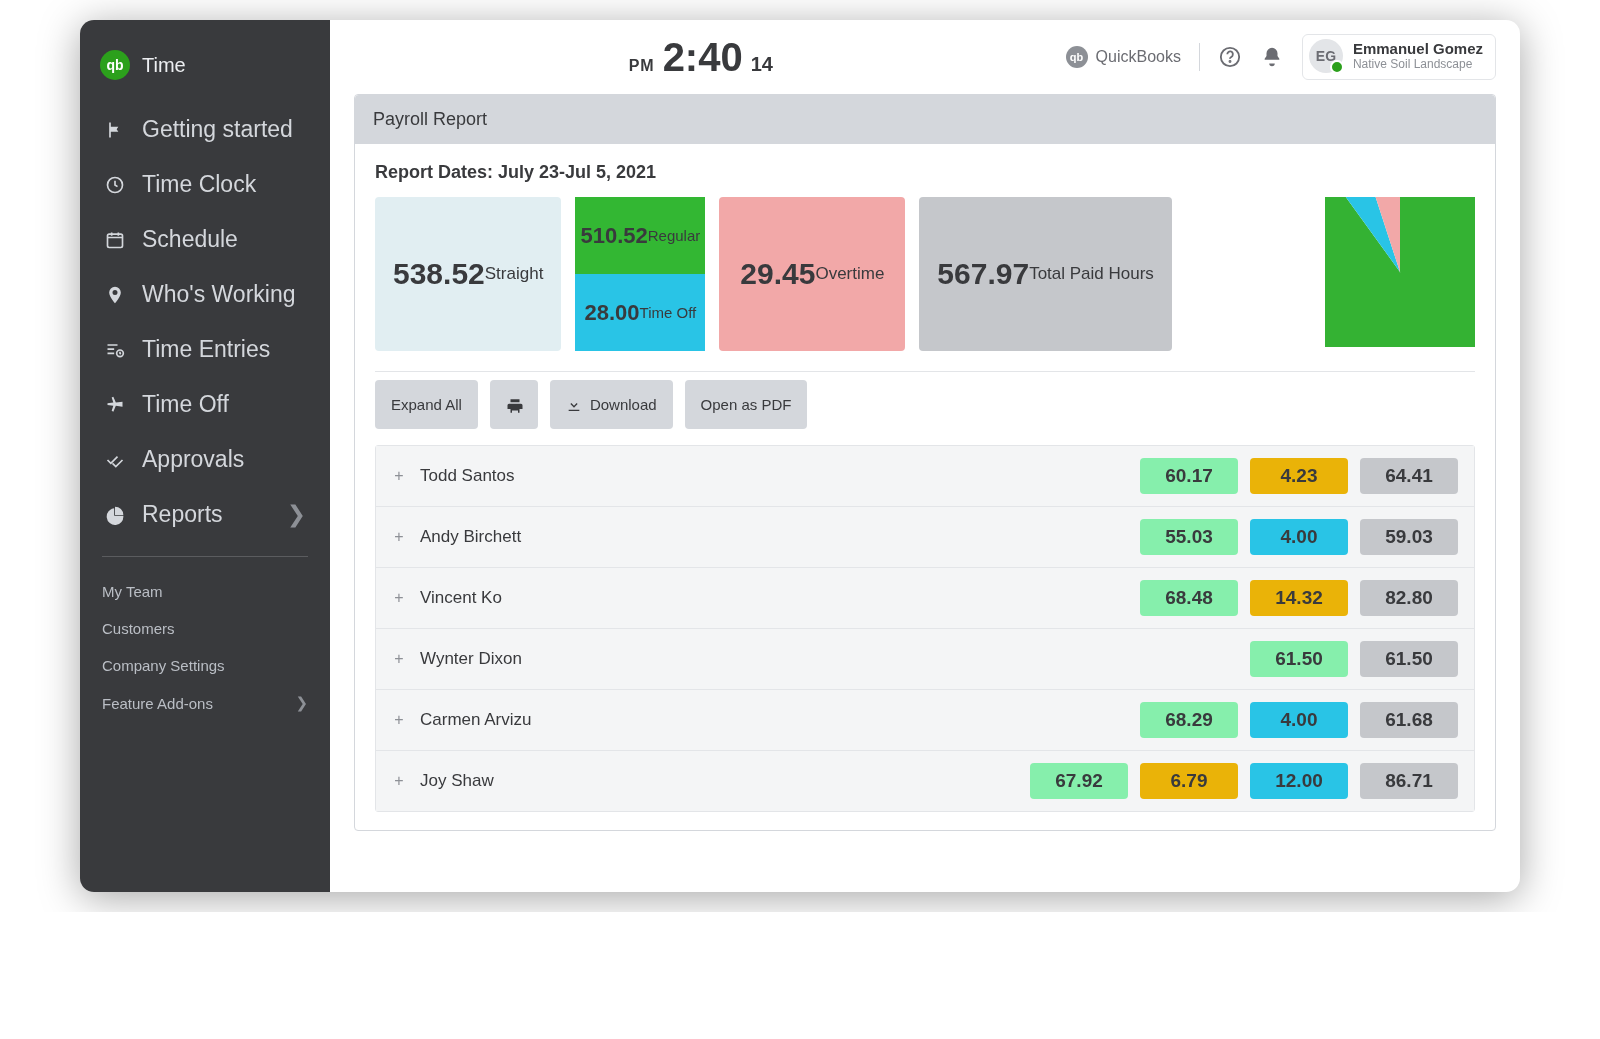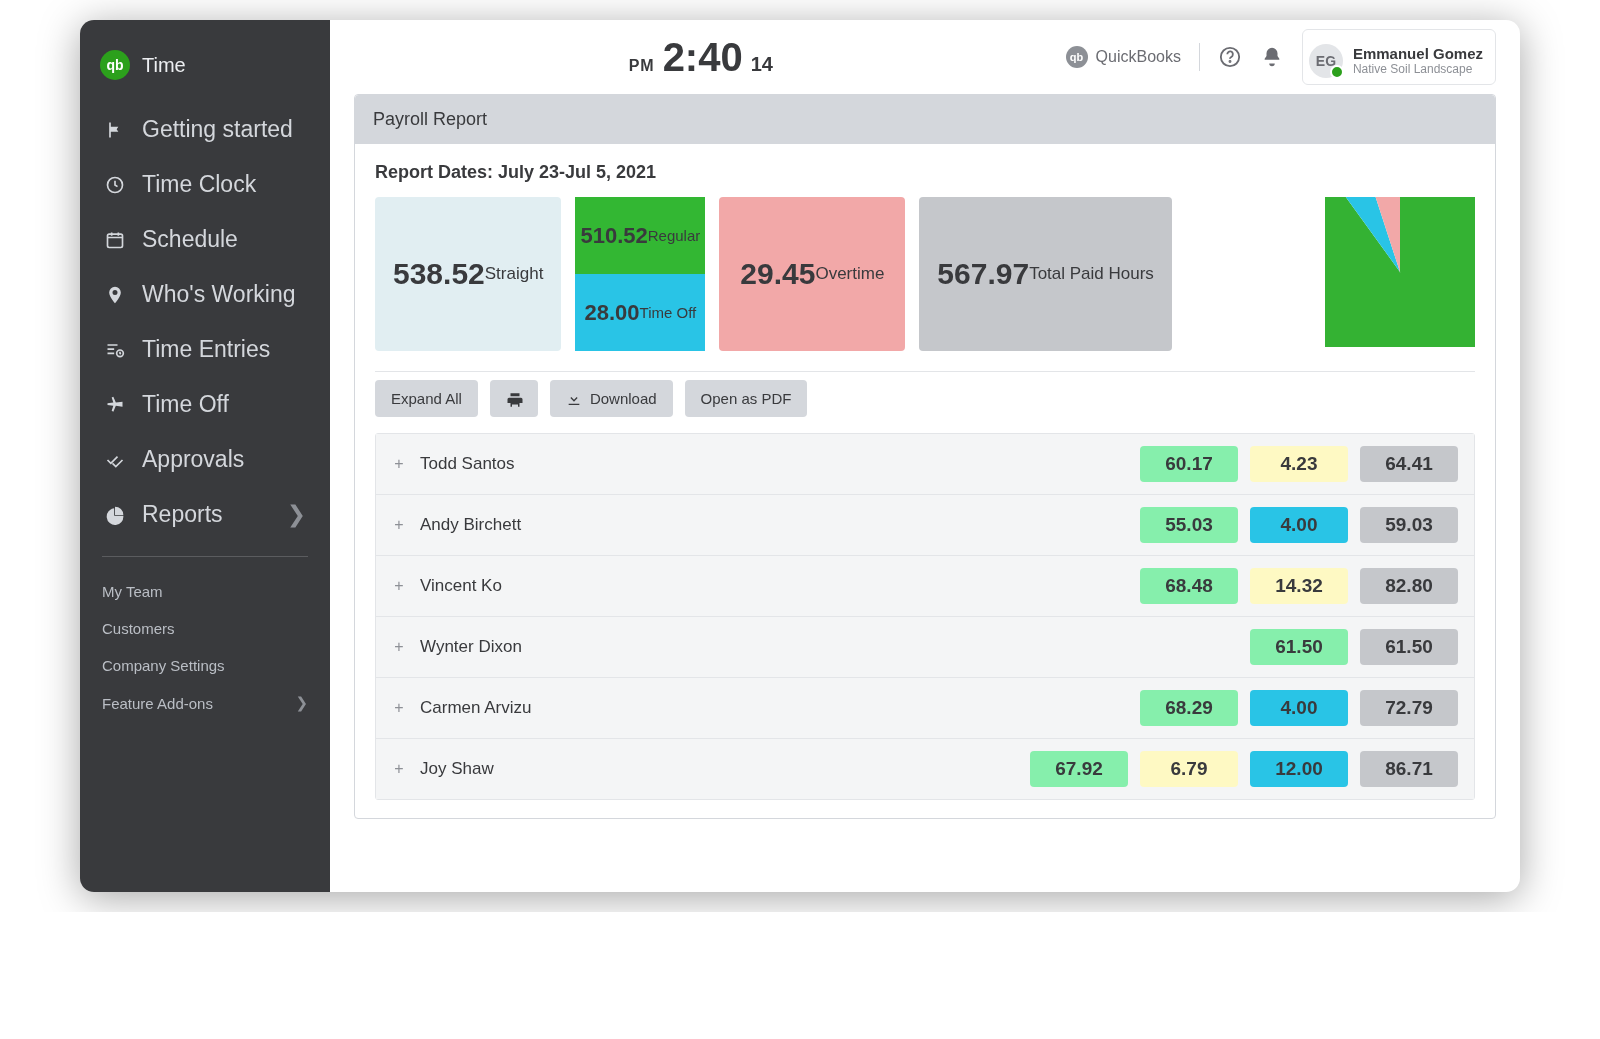--- a/index.html
+++ b/index.html
@@ -20,21 +20,21 @@
   .main{flex:1;display:flex;flex-direction:column;overflow:hidden}
   .topbar{height:74px;display:flex;align-items:center;padding:0 24px;gap:18px}
   .clock{margin:0 auto;display:flex;align-items:baseline;gap:8px;font-weight:700;color:#393a3d}
   .clock .ampm{font-size:16px;font-weight:600;letter-spacing:1px}
   .clock .hhmm{font-size:40px}
   .clock .ss{font-size:20px;font-weight:600}
   .qb-link{display:flex;align-items:center;gap:8px;color:#6b6c72;font-size:16px}
   .qb-link .qb-circ{width:22px;height:22px;border-radius:50%;background:#8d9096;color:#fff;display:flex;align-items:center;justify-content:center;font-size:11px;font-weight:700}
   .tb-divider{width:1px;height:28px;background:#d4d7dc}
   .tb-icon{color:#6b6c72;width:24px;height:24px;display:flex;align-items:center;justify-content:center;cursor:pointer}
-  .user-chip{display:flex;align-items:center;gap:10px;border:1px solid #e3e5e8;border-radius:6px;padding:14px 12px 6px 6px}
+  .user-chip{display:flex;align-items:center;gap:10px;border:1px solid #e3e5e8;border-radius:6px;padding:4px 12px 6px 6px}
   .avatar{width:34px;height:34px;border-radius:50%;background:#e3e5e8;color:#6b6c72;font-weight:700;display:flex;align-items:center;justify-content:center;position:relative;font-size:14px}
   .avatar .dot{position:absolute;right:-1px;bottom:-1px;width:10px;height:10px;border-radius:50%;background:#2ca01c;border:2px solid #fff}
   .user-meta{display:flex;flex-direction:column;line-height:1.15}
   .user-name{font-weight:700;color:#393a3d;font-size:15px}
   .user-org{font-size:12px;color:#8d9096}
   
   .content{padding:0 24px 24px;overflow:auto}
   .panel{border:1px solid #d4d7dc;border-radius:4px;background:#fff}
   .panel-header{background:#d4d7dc;color:#393a3d;font-size:18px;font-weight:500;padding:14px 18px;border-radius:4px 4px 0 0}
   .panel-body{padding:18px 20px}
@@ -50,32 +50,32 @@
   .split-tile{display:flex;flex-direction:column;width:130px}
   .split-tile .half{flex:1;display:flex;flex-direction:row;align-items:center;justify-content:center;padding:6px 8px}
   .half .val{font-size:22px;font-weight:800;color:#393a3d;line-height:1}
   .half .lbl{font-size:15px;color:#393a3d}
   .h-reg{background:#33b733}
   .h-to{background:#29c4e6}
   .pie-wrap{margin-left:auto}
   svg.pie{width:150px;height:150px;transform:rotate(-90deg)}
   hr.soft{border:0;border-top:1px solid #e3e5e8;margin:20px 0 8px}
   .toolbar{display:flex;gap:12px;margin:8px 0 16px}
-  .btn{background:#d4d7dc;border:none;border-radius:4px;padding:10px 16px;font-size:15px;color:#393a3d;display:flex;align-items:center;gap:8px;cursor:pointer}
+  .btn{background:#d4d7dc;border:none;border-radius:4px;padding:16px 16px;font-size:15px;color:#393a3d;display:flex;align-items:center;gap:8px;cursor:pointer}
   .btn .ic{width:16px;height:16px}
   
   .rows{display:flex;flex-direction:column;border:1px solid #e3e5e8;border-radius:3px}
   .row{display:flex;align-items:center;gap:14px;padding:12px 16px;background:#f4f5f6;border-top:1px solid #e3e5e8}
   .row:first-child{border-top:0}
   .row .exp{color:#8d9096;font-size:16px;width:14px;text-align:center;cursor:pointer}
   .row .name{font-size:17px;color:#393a3d}
   .row .cells{margin-left:auto;display:flex;gap:12px}
   .cell{min-width:78px;text-align:center;font-size:19px;font-weight:800;border-radius:4px;padding:7px 10px;color:#393a3d}
   .c-reg{background:#86efac}
-  .c-ot{background:#fef9c3}
+  .c-ot{background:#eab308}
   .c-to{background:#29c4e6}
   .c-tot{background:#c5c7cb}
 </style>
 </head>
 <body>
 
 <div class="app-frame">
 
   <aside class="sidebar">
     <div class="brand">
@@ -301,21 +301,21 @@
                   <span class="cell c-reg">61.50</span>
                   <span class="cell c-tot">61.50</span>
                 </div>
               </div>
               <div class="row">
                 <span class="exp">+</span>
                 <span class="name">Carmen Arvizu</span>
                 <div class="cells">
                   <span class="cell c-reg">68.29</span>
                   <span class="cell c-to">4.00</span>
-                  <span class="cell c-tot">72.79</span>
+                  <span class="cell c-tot">61.68</span>
                 </div>
               </div>
               <div class="row">
                 <span class="exp">+</span>
                 <span class="name">Joy Shaw</span>
                 <div class="cells">
                   <span class="cell c-reg">67.92</span>
                   <span class="cell c-ot">6.79</span>
                   <span class="cell c-to">12.00</span>
                   <span class="cell c-tot">86.71</span>

